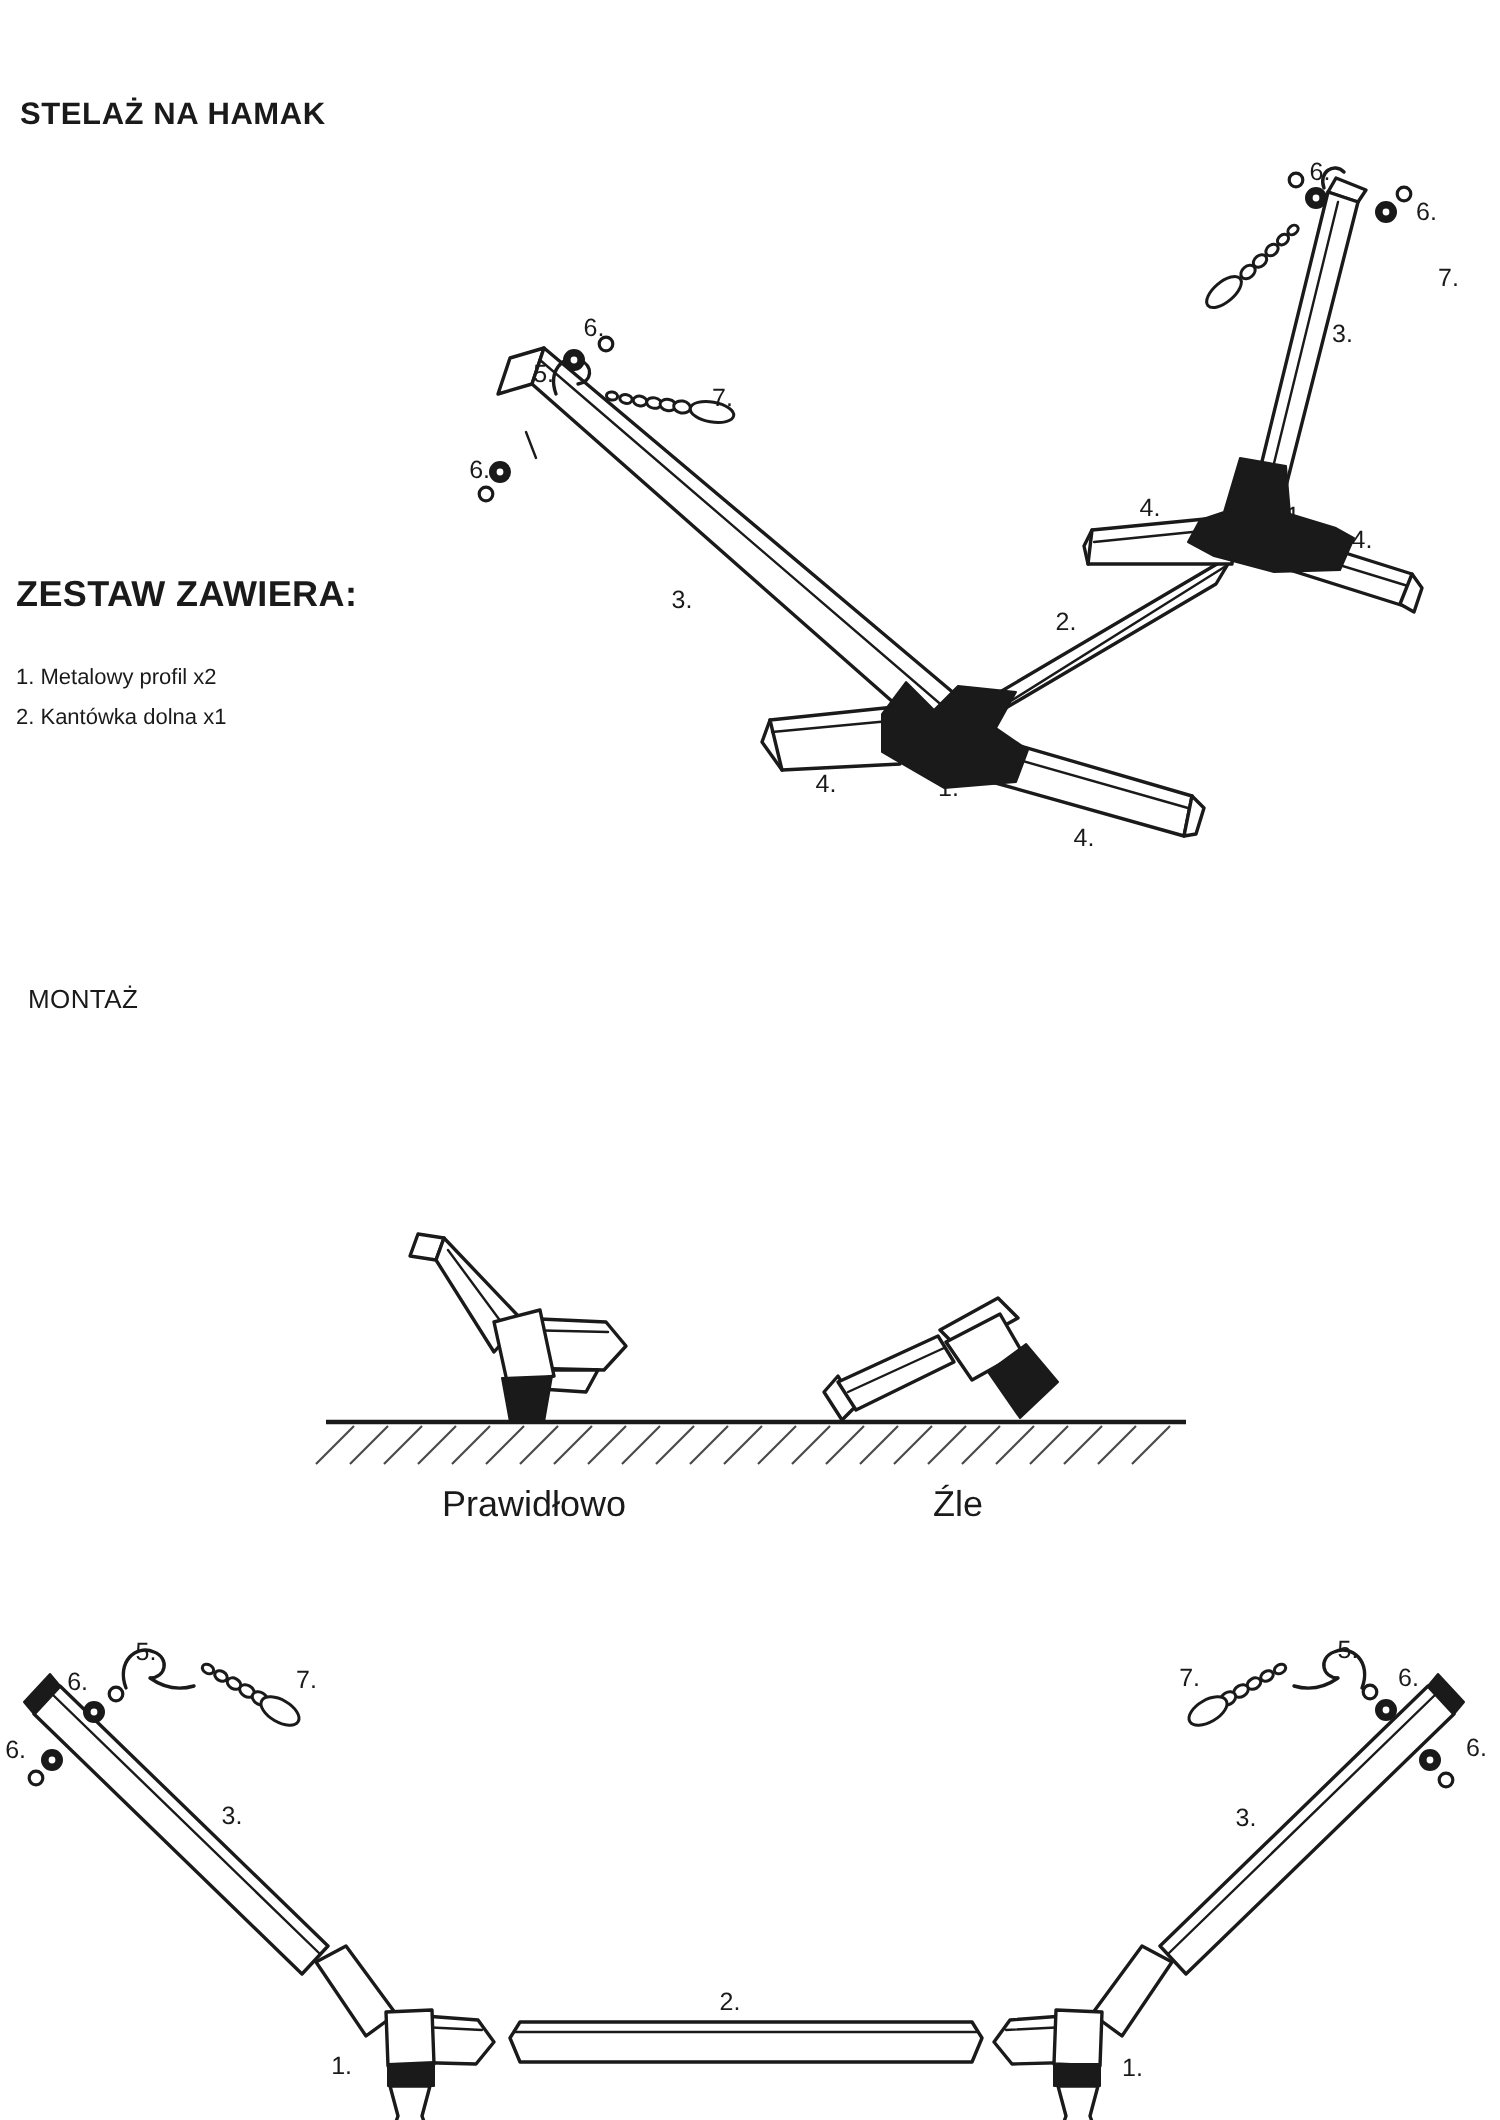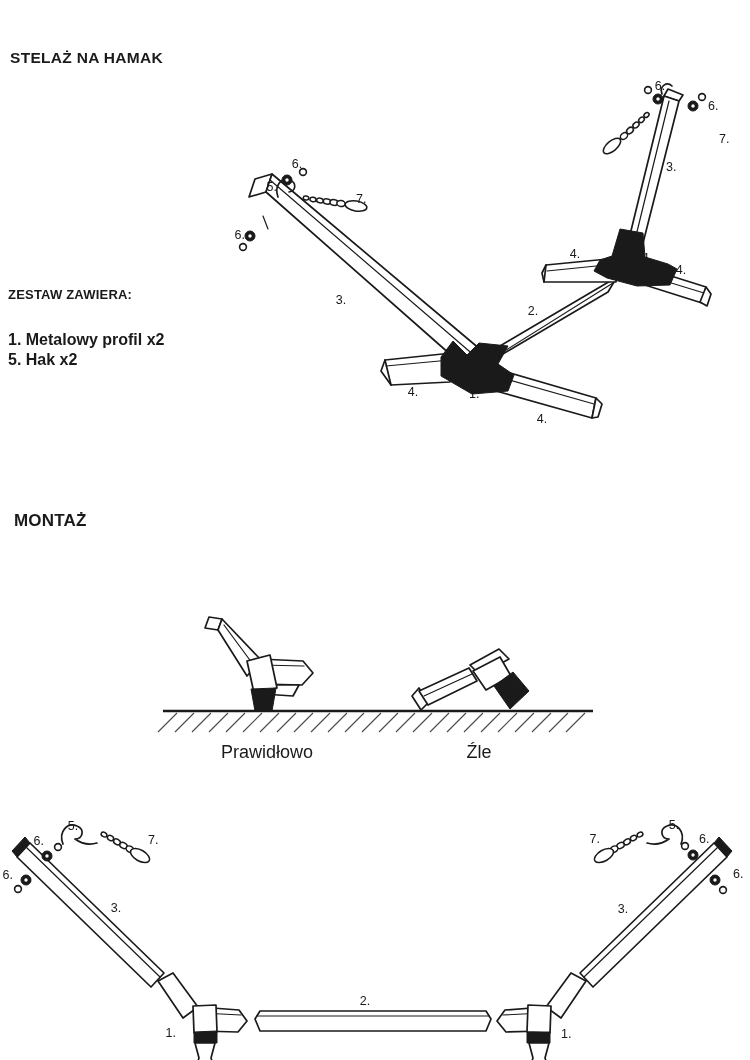--- a/index.html
+++ b/index.html
@@ -1,22 +1,22 @@
 <!DOCTYPE html>
 <html><head>
 <meta charset="utf-8">
 <style>
   html,body{margin:0;padding:0;background:#fff;}
   .page{position:relative;width:750px;height:1060px;background:#fff;overflow:hidden;
         font-family:"Liberation Sans",sans-serif;color:#1a1a1a;margin-top:44px;}
   .abs{position:absolute;}
   .title{left:10px;top:5px;font-size:15.5px;font-weight:600;letter-spacing:.3px;}
-  .kit-heading{left:8px;top:243px;font-size:13px;font-weight:600;letter-spacing:.2px;}
-  .kit-items{left:8px;top:286px;font-size:16px;line-height:19.6px;font-weight:bold;}
-  .montaz{left:14px;top:467px;font-size:17px;font-weight:700;letter-spacing:.2px;}
+  .kit-heading{left:8px;top:243px;font-size:18px;font-weight:600;letter-spacing:.2px;}
+  .kit-items{left:8px;top:286px;font-size:11px;line-height:19.6px;}
+  .montaz{left:14px;top:448px;font-size:13px;font-weight:400;letter-spacing:.2px;}
   svg{position:absolute;left:0;top:0;}
   .o{fill:#ffffff;stroke:#1a1a1a;stroke-width:1.7;stroke-linejoin:round;}
   .k{fill:#1a1a1a;stroke:#1a1a1a;stroke-width:1;stroke-linejoin:round;}
   .s{fill:none;stroke:#1a1a1a;stroke-width:1.7;stroke-linecap:round;stroke-linejoin:round;}
   .t{fill:none;stroke:#1a1a1a;stroke-width:1.2;stroke-linecap:round;}
   .g2{fill:none;stroke:#1a1a1a;stroke-width:2.3;}
   .h{fill:none;stroke:#4a4a4a;stroke-width:1.1;}
   .wo{fill:#ffffff;stroke:#1a1a1a;stroke-width:1.6;}
   .lk{fill:#ffffff;stroke:#1a1a1a;stroke-width:1.5;}
   .lbl{font-family:"Liberation Sans",sans-serif;font-size:12.5px;fill:#1a1a1a;}
@@ -24,21 +24,21 @@
 </style>
 </head>
 <body>
 
 <div class="page">
 
   <div class="abs title">STELAŻ NA HAMAK</div>
   <div class="abs kit-heading">ZESTAW ZAWIERA:</div>
   <div class="abs kit-items">
     <div>1. Metalowy profil x2</div>
-    <div>5. Hak x2</div>
+    <div>2. Kantówka dolna x1</div>
   </div>
   <div class="abs montaz">MONTAŻ</div>
 
   <svg width="750" height="1060" viewBox="0 0 750 1060">
 
     <g>
 
       <g>
         <polygon class="o" points="249,153 255,135 272,130 266,148"></polygon>
         <polygon class="o" points="272,130 481,306 468,326 266,148"></polygon>

